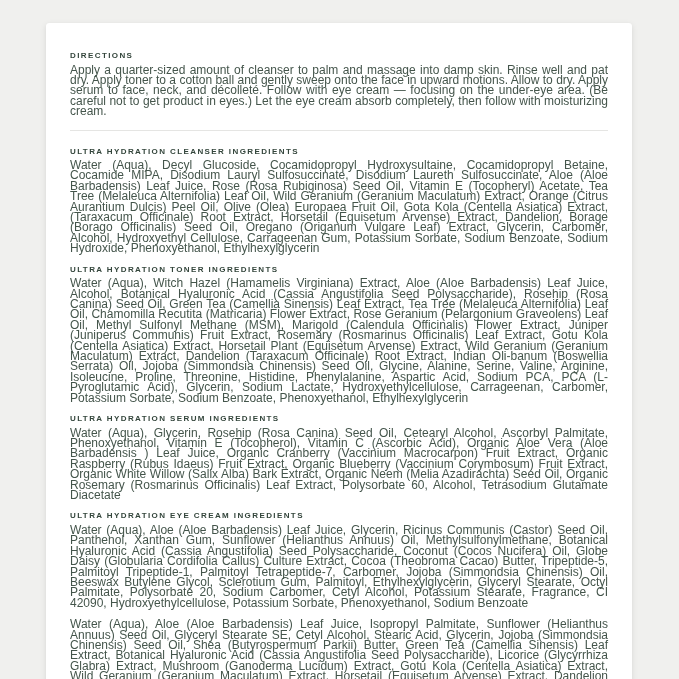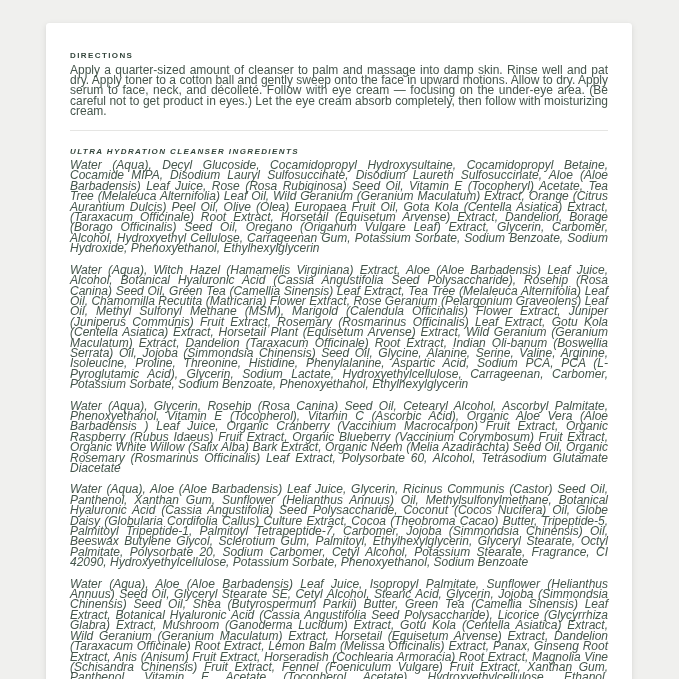--- a/index.html
+++ b/index.html
@@ -53,21 +53,20 @@
     margin-top: 11px;
   }
   .divider {
     border: none;
     border-top: 1px solid var(--divider-color);
     margin: 13px 0 16px 0;
     height: 0;
   }
   .ingredient-section {
     margin-bottom: 11px;
-    font-style: italic;
   }
   .ingredient-section:last-child {
     margin-bottom: 0;
   }
 </style>
 </head>
 <body>
 
 <div class="card">
 
@@ -77,28 +76,31 @@
   </section>
 
   <hr class="divider">
 
   <section class="ingredient-section">
     <h2 class="section-heading">ULTRA HYDRATION CLEANSER INGREDIENTS</h2>
     <p class="body-text">Water (Aqua), Decyl Glucoside, Cocamidopropyl Hydroxysultaine, Cocamidopropyl Betaine, Cocamide MIPA, Disodium Lauryl Sulfosuccinate, Disodium Laureth Sulfosuccinate, Aloe (Aloe Barbadensis) Leaf Juice, Rose (Rosa Rubiginosa) Seed Oil, Vitamin E (Tocopheryl) Acetate, Tea Tree (Melaleuca Alternifolia) Leaf Oil, Wild Geranium (Geranium Maculatum) Extract, Orange (Citrus Aurantium Dulcis) Peel Oil, Olive (Olea) Europaea Fruit Oil, Gota Kola (Centella Asiatica) Extract, (Taraxacum Officinale) Root Extract, Horsetail (Equisetum Arvense) Extract, Dandelion, Borage (Borago Officinalis) Seed Oil, Oregano (Origanum Vulgare Leaf) Extract, Glycerin, Carbomer, Alcohol, Hydroxyethyl Cellulose, Carrageenan Gum, Potassium Sorbate, Sodium Benzoate, Sodium Hydroxide, Phenoxyethanol, Ethylhexylglycerin</p>
   </section>
 
   <section class="ingredient-section">
+    <h2 class="section-heading">ULTRA HYDRATION TONER INGREDIENTS</h2>
     <p class="body-text">Water (Aqua), Witch Hazel (Hamamelis Virginiana) Extract, Aloe (Aloe Barbadensis) Leaf Juice, Alcohol, Botanical Hyaluronic Acid (Cassia Angustifolia Seed Polysaccharide), Rosehip (Rosa Canina) Seed Oil, Green Tea (Camellia Sinensis) Leaf Extract, Tea Tree (Melaleuca Alternifolia) Leaf Oil, Chamomilla Recutita (Matricaria) Flower Extract, Rose Geranium (Pelargonium Graveolens) Leaf Oil, Methyl Sulfonyl Methane (MSM), Marigold (Calendula Officinalis) Flower Extract, Juniper (Juniperus Communis) Fruit Extract, Rosemary (Rosmarinus Officinalis) Leaf Extract, Gotu Kola (Centella Asiatica) Extract, Horsetail Plant (Equisetum Arvense) Extract, Wild Geranium (Geranium Maculatum) Extract, Dandelion (Taraxacum Officinale) Root Extract, Indian Oli-banum (Boswellia Serrata) Oil, Jojoba (Simmondsia Chinensis) Seed Oil, Glycine, Alanine, Serine, Valine, Arginine, Isoleucine, Proline, Threonine, Histidine, Phenylalanine, Aspartic Acid, Sodium PCA, PCA (L-Pyroglutamic Acid), Glycerin, Sodium Lactate, Hydroxyethylcellulose, Carrageenan, Carbomer, Potassium Sorbate, Sodium Benzoate, Phenoxyethanol, Ethylhexylglycerin</p>
   </section>
 
   <section class="ingredient-section">
+    <h2 class="section-heading">ULTRA HYDRATION SERUM INGREDIENTS</h2>
     <p class="body-text">Water (Aqua), Glycerin, Rosehip (Rosa Canina) Seed Oil, Cetearyl Alcohol, Ascorbyl Palmitate, Phenoxyethanol, Vitamin E (Tocopherol), Vitamin C (Ascorbic Acid), Organic Aloe Vera (Aloe Barbadensis ) Leaf Juice, Organic Cranberry (Vaccinium Macrocarpon) Fruit Extract, Organic Raspberry (Rubus Idaeus) Fruit Extract, Organic Blueberry (Vaccinium Corymbosum) Fruit Extract, Organic White Willow (Salix Alba) Bark Extract, Organic Neem (Melia Azadirachta) Seed Oil, Organic Rosemary (Rosmarinus Officinalis) Leaf Extract, Polysorbate 60, Alcohol, Tetrasodium Glutamate Diacetate</p>
   </section>
 
   <section class="ingredient-section">
+    <h2 class="section-heading">ULTRA HYDRATION EYE CREAM INGREDIENTS</h2>
     <p class="body-text">Water (Aqua), Aloe (Aloe Barbadensis) Leaf Juice, Glycerin, Ricinus Communis (Castor) Seed Oil, Panthenol, Xanthan Gum, Sunflower (Helianthus Annuus) Oil, Methylsulfonylmethane, Botanical Hyaluronic Acid (Cassia Angustifolia) Seed Polysaccharide, Coconut (Cocos Nucifera) Oil, Globe Daisy (Globularia Cordifolia Callus) Culture Extract, Cocoa (Theobroma Cacao) Butter, Tripeptide-5, Palmitoyl Tripeptide-1, Palmitoyl Tetrapeptide-7, Carbomer, Jojoba (Simmondsia Chinensis) Oil, Beeswax Butylene Glycol, Sclerotium Gum, Palmitoyl, Ethylhexylglycerin, Glyceryl Stearate, Octyl Palmitate, Polysorbate 20, Sodium Carbomer, Cetyl Alcohol, Potassium Stearate, Fragrance, CI 42090, Hydroxyethylcellulose, Potassium Sorbate, Phenoxyethanol, Sodium Benzoate</p>
   </section>
 
   <section class="ingredient-section">
     <p class="body-text">Water (Aqua), Aloe (Aloe Barbadensis) Leaf Juice, Isopropyl Palmitate, Sunflower (Helianthus Annuus) Seed Oil, Glyceryl Stearate SE, Cetyl Alcohol, Stearic Acid, Glycerin, Jojoba (Simmondsia Chinensis) Seed Oil, Shea (Butyrospermum Parkii) Butter, Green Tea (Camellia Sinensis) Leaf Extract, Botanical Hyaluronic Acid (Cassia Angustifolia Seed Polysaccharide), Licorice (Glycyrrhiza Glabra) Extract, Mushroom (Ganoderma Lucidum) Extract, Gotu Kola (Centella Asiatica) Extract, Wild Geranium (Geranium Maculatum) Extract, Horsetail (Equisetum Arvense) Extract, Dandelion (Taraxacum Officinale) Root Extract, Lemon Balm (Melissa Officinalis) Extract, Panax, Ginseng Root Extract, Anis (Anisum) Fruit Extract, Horseradish (Cochlearia Armoracia) Root Extract, Magnolia Vine (Schisandra Chinensis) Fruit Extract, Fennel (Foeniculum Vulgare) Fruit Extract, Xanthan Gum, Panthenol, Vitamin E Acetate (Tocopherol Acetate), Hydroxyethylcellulose, Ethanol, Ethylhexylglycerin, Phenoxyethanol</p>
   </section>
 
 </div>
 
 </body></html>

